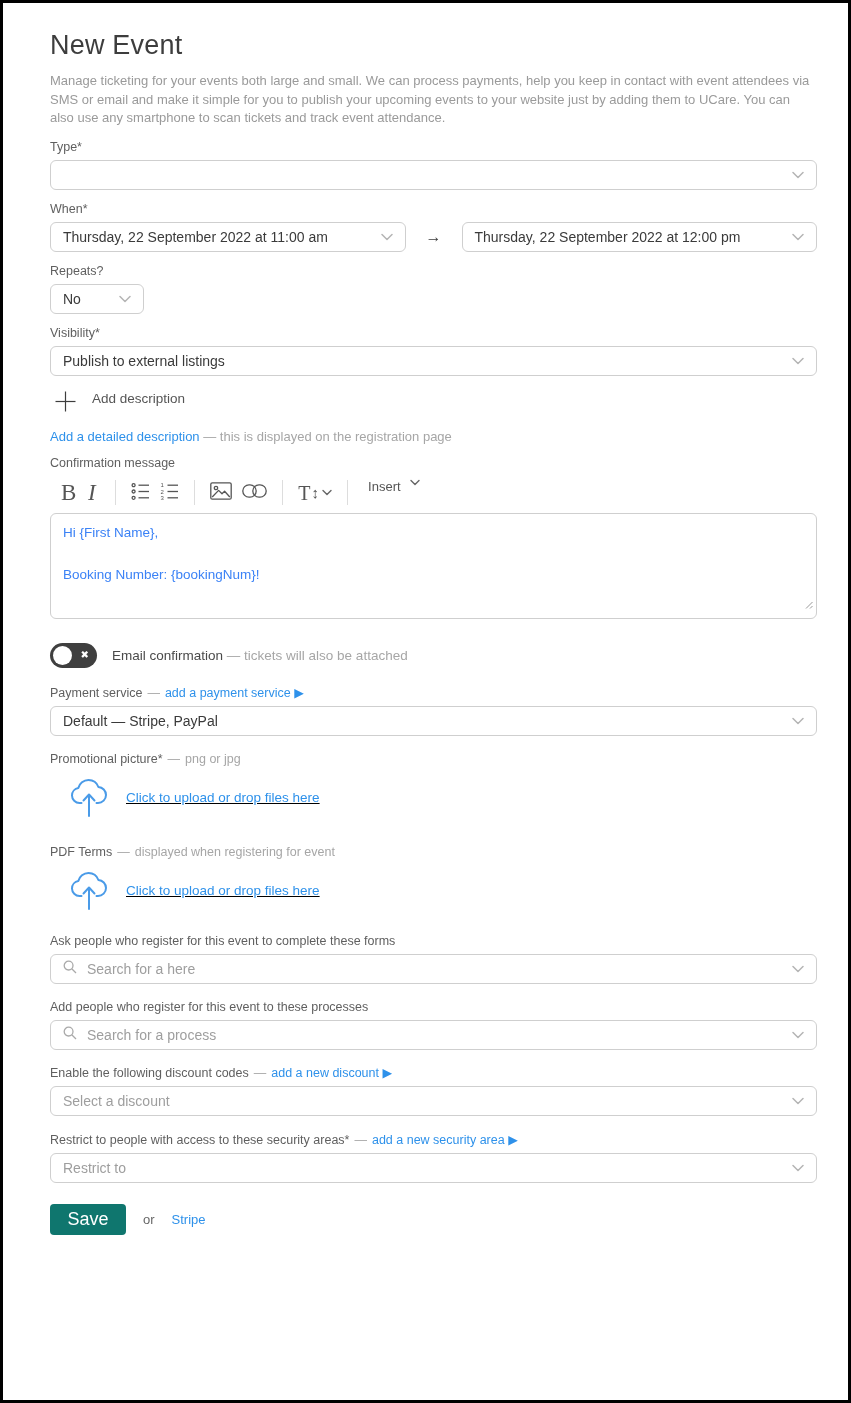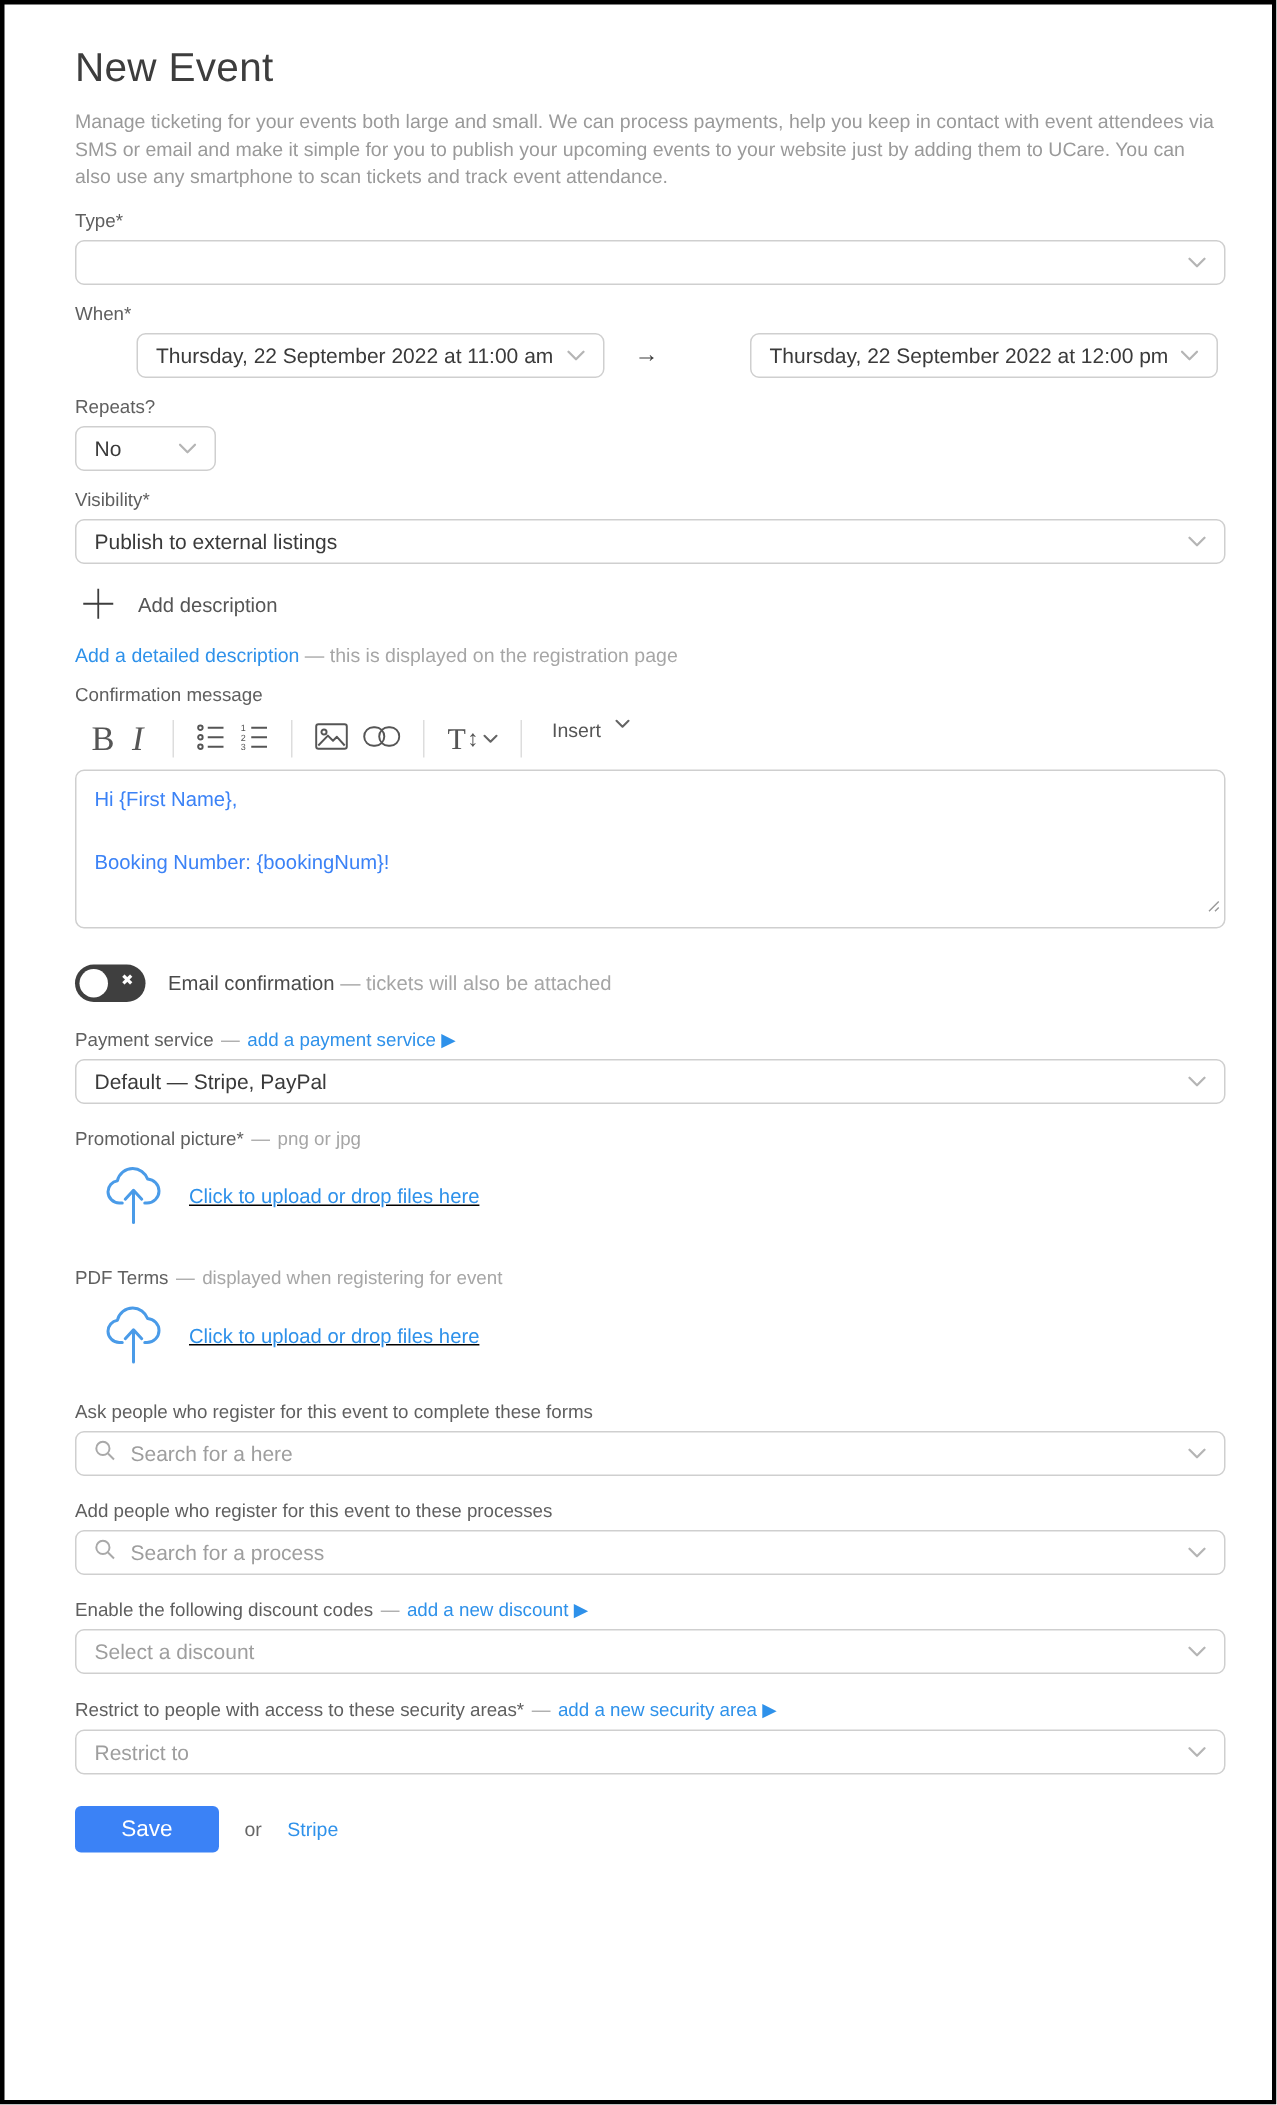--- a/index.html
+++ b/index.html
@@ -14,24 +14,24 @@
   a.link{color:#2e91ea;text-decoration:none;cursor:pointer;}
   .select{height:30px;border:1px solid #cfcfcf;border-radius:6px;display:flex;align-items:center;
           justify-content:space-between;padding:0 12px;font-size:14px;color:#3a3a3a;background:#fff;
           cursor:pointer;box-sizing:border-box;}
   .select .ph{color:#9e9e9e;}
   .sel-left{display:flex;align-items:center;gap:10px;min-width:0;}
   .chev{display:flex;align-items:center;flex:0 0 auto;}
   .text-input{width:100%;height:28px;border:1px solid #cfcfcf;border-radius:6px;padding:0 12px;
               font-size:14px;color:#3a3a3a;box-sizing:border-box;font-family:inherit;outline:none;}
   .when-row{display:flex;align-items:center;gap:20px;}
-  .when-row .select{width:312px;margin-left:41px;}
+  .when-row .select{width:356px;}
   .arrow{font-size:16px;color:#3d3d3d;flex:0 0 auto;}
   .select.small{width:94px;}
-  .add-desc{display:flex;align-items:center;gap:16px;padding-left:5px;color:#555;font-size:13.5px;cursor:pointer;height:26px;}
+  .add-desc{display:flex;align-items:flex-start;gap:16px;padding-left:5px;color:#555;font-size:13.5px;cursor:pointer;height:26px;}
   .detail-line{font-size:13px;line-height:16px;}
   .toolbar{display:flex;align-items:center;padding:4px 0 6px 6px;height:36px;box-sizing:border-box;}
   .tbtn{background:none;border:none;display:flex;align-items:center;justify-content:center;
         min-width:24px;height:30px;cursor:pointer;color:#555;padding:0 5px;font-family:inherit;}
   .tdiv{width:1px;height:25px;background:#ddd;margin:0 10px;}
   .bold-glyph{font-family:"Liberation Serif","DejaVu Serif",serif;font-size:23px;font-weight:400;color:#555;line-height:1;}
   .italic-glyph{font-family:"Liberation Serif","DejaVu Serif",serif;font-size:23px;font-style:italic;color:#555;line-height:1;padding-right:3px;}
   .fz-t{font-family:"Liberation Serif","DejaVu Serif",serif;font-size:20px;color:#555;line-height:1;}
   .fz-ar{font-size:15px;color:#555;line-height:1;margin:0 3px 0 1px;}
   .insert-btn{display:flex;align-items:flex-start;gap:9px;font-size:13px;color:#555;background:none;border:none;
@@ -41,22 +41,22 @@
            font-size:13.5px;color:#3b82f6;box-sizing:border-box;resize:none;font-family:inherit;line-height:1.55;outline:none;}
   .grip{position:absolute;right:4px;bottom:6px;pointer-events:none;}
   .toggle-row{display:flex;align-items:center;gap:15px;}
   .toggle{width:47px;height:25px;border-radius:13px;background:#3f3f3f;position:relative;cursor:pointer;flex:0 0 auto;}
   .knob{position:absolute;left:3px;top:3px;width:19px;height:19px;border-radius:50%;background:#fff;}
   .tx{position:absolute;right:8px;top:50%;transform:translateY(-52%);color:#fff;font-size:10px;line-height:1;}
   .toggle-label{font-size:13.5px;color:#4a4a4a;}
   .upload-row{display:flex;align-items:center;gap:17px;margin-top:6px;padding:4px 0 6px 19px;height:52px;box-sizing:border-box;cursor:pointer;text-decoration:underline;}
   .upload-text{font-size:13.5px;color:#2e91ea;}
   .save-row{display:flex;align-items:center;gap:17px;}
-  .save-btn{width:96px;height:31px;background:#3b82f6;color:#fff;border:none;border-radius:4px;
-            font-size:15px;cursor:pointer;font-family:inherit;}
+  .save-btn{width:76px;height:31px;background:#0f766e;color:#fff;border:none;border-radius:4px;
+            font-size:18px;cursor:pointer;font-family:inherit;}
   .or{font-size:13px;color:#666;}
   .lbl-row{display:flex;align-items:center;gap:5px;flex-wrap:wrap;}
 </style>
 </head>
 <body>
 
 <div class="frame">
 
   <h1>New Event</h1>
   <p class="intro">Manage ticketing for your events both large and small. We can process payments, help you keep in contact with event attendees via SMS or email and make it simple for you to publish your upcoming events to your website just by adding them to UCare. You can also use any smartphone to scan tickets and track event attendance.</p>

